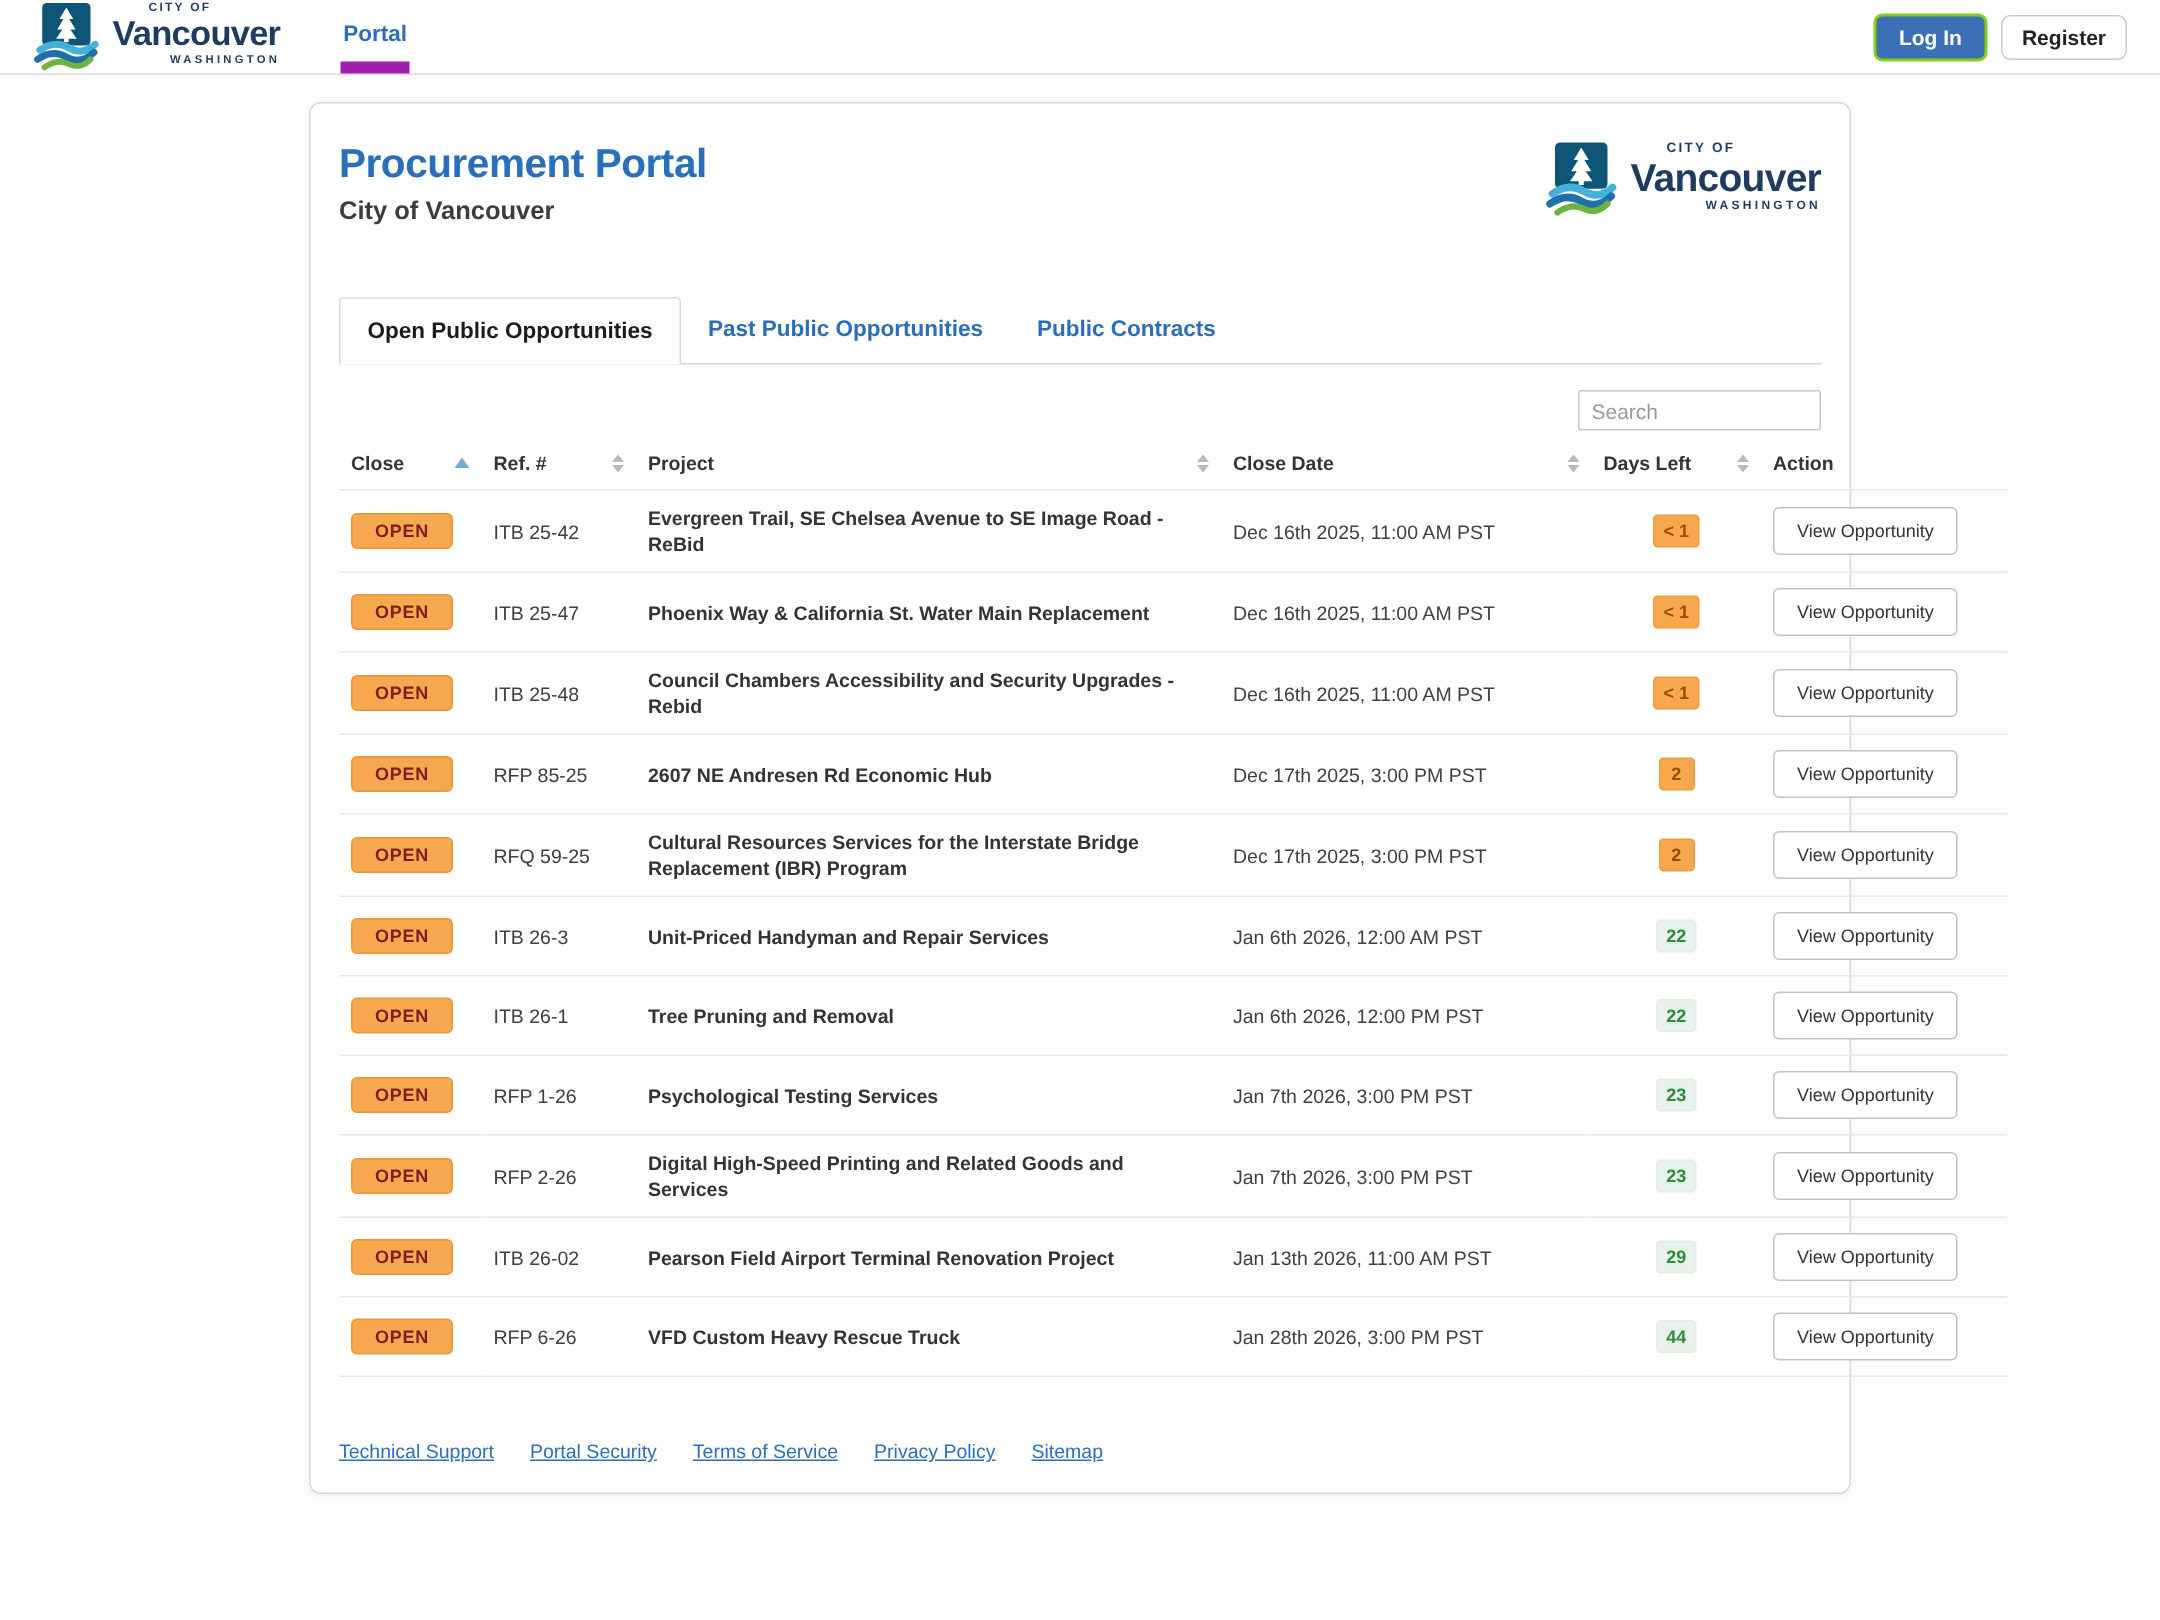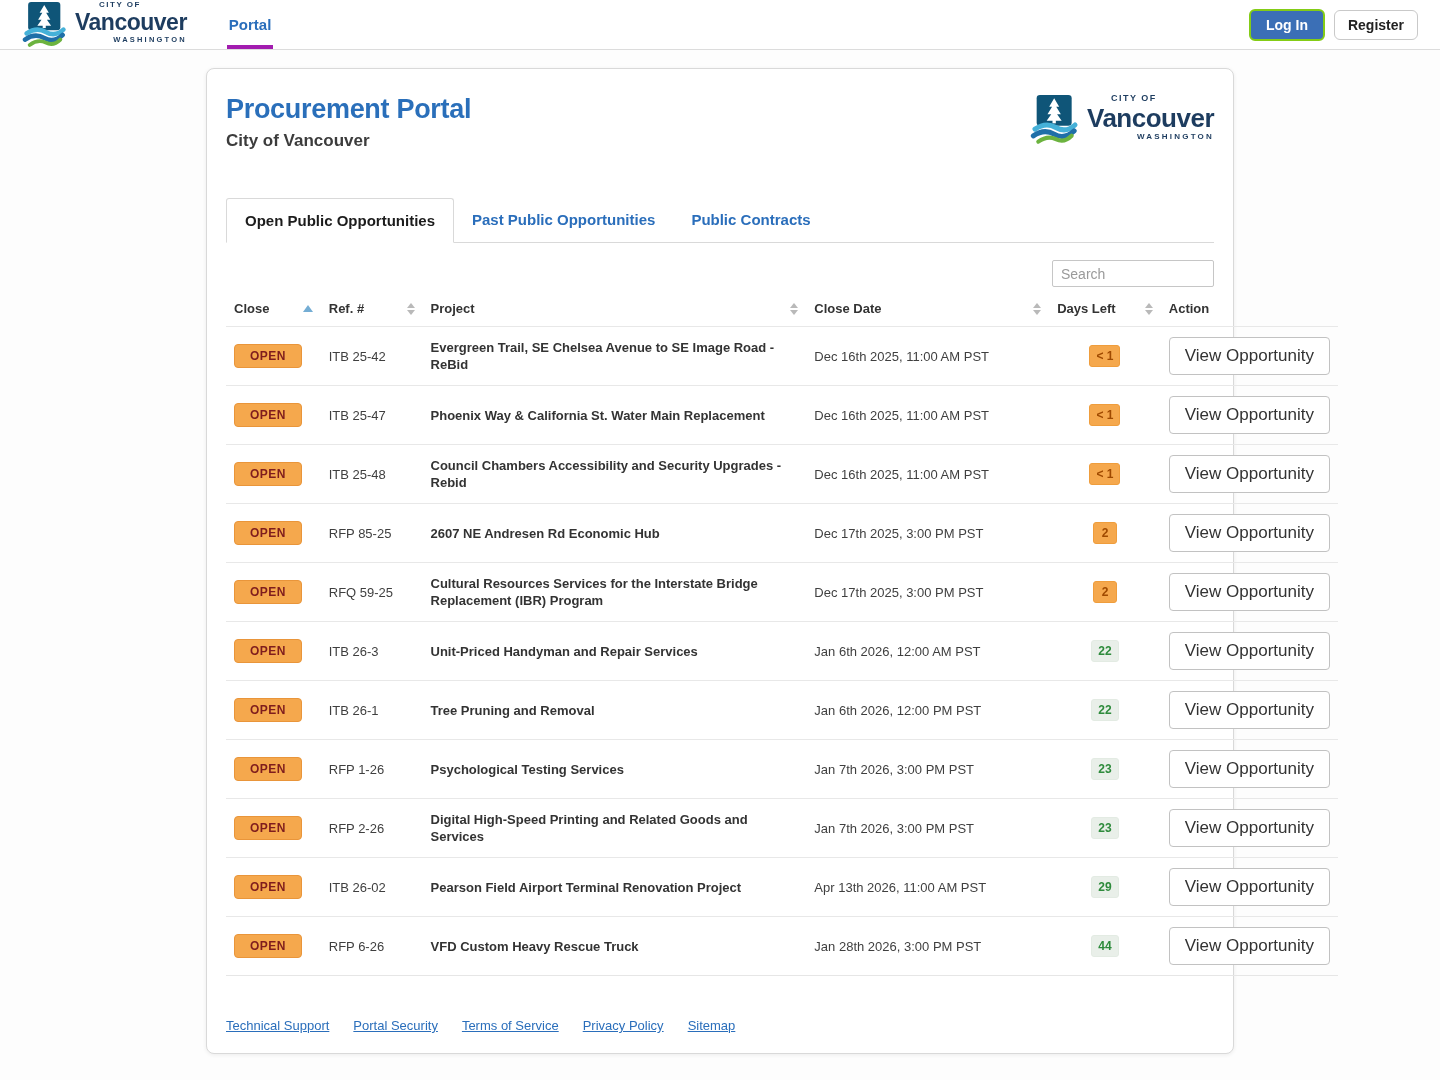--- a/index.html
+++ b/index.html
@@ -22,21 +22,21 @@
   .logo-text { display: flex; flex-direction: column; line-height: 1; color: #1d3c5f; }
   .logo-cityof { font-size: 8px; font-weight: bold; letter-spacing: 1.5px; margin-bottom: 2px; margin-left: 24px; }
   .logo-name { font-size: 23px; font-weight: bold; letter-spacing: -0.5px; }
   .logo-state { font-size: 7.5px; font-weight: bold; letter-spacing: 2.2px; align-self: flex-end; margin-top: 2px; }
   .logo-lg .logo-cityof { font-size: 9px; }
   .logo-lg .logo-name { font-size: 26px; }
   .logo-lg .logo-state { font-size: 8px; }
   .topnav { display: flex; margin-left: 40px; }
   .topnav-link {
     display: flex; align-items: center; font-size: 15px; font-weight: bold;
-    color: #2a6ebb; text-decoration: none; border-bottom: 4px solid #a21caf;
+    color: #2a6ebb; text-decoration: none; border-bottom: 8px solid #a21caf;
     border-top: 4px solid transparent; padding: 0 2px; cursor: pointer;
   }
   .topbar-actions { margin-left: auto; display: flex; align-items: center; gap: 9px; }
   .btn-login {
     background: #3b6fb6; color: #fff; border: 2px solid #84cc16; border-radius: 6px;
     font-size: 14px; font-weight: bold; padding: 6px 15px; cursor: pointer;
     font-family: inherit;
   }
   .btn-register {
     background: #fff; color: #222; border: 1px solid #c9c9c9; border-radius: 6px;
@@ -89,21 +89,21 @@
     padding: 5px 15px; line-height: 1;
   }
   .days-badge {
     display: inline-block; min-width: 24px; border-radius: 3px; font-size: 12px; font-weight: bold;
     padding: 4px 6px; line-height: 1; text-align: center;
   }
   .days-badge.warning { background: #f5a84d; color: #a04a00; border: 1px solid #ef9d3c; }
   .days-badge.success { background: #e9efe9; color: #2e8b3c; border: 1px solid #e3ebe3; }
   .btn-view {
     background: #fff; border: 1px solid #c2c2c2; border-radius: 4px; color: #333;
-    font-size: 17px; padding: 8px 15px; cursor: pointer; white-space: nowrap;
+    font-size: 12px; padding: 8px 15px; cursor: pointer; white-space: nowrap;
     font-family: inherit;
   }
   
   .card-footer { margin-top: 42px; display: flex; gap: 24px; }
   .footer-link { color: #2a6ebb; font-size: 13px; text-decoration: underline; cursor: pointer; }
 </style>
 </head>
 <body>
 
 <header class="topbar">
@@ -366,21 +366,21 @@
       <button class="btn-view">View Opportunity</button>
     </td>
   </tr>
 
   <tr>
     <td>
       <span class="status-badge">OPEN</span>
     </td>
     <td>ITB 26-02</td>
     <td class="cell-project">Pearson Field Airport Terminal Renovation Project</td>
-    <td>Apr 13th 2026, 11:00 AM PST</td>
+    <td>Jan 13th 2026, 11:00 AM PST</td>
     <td class="cell-days">
       <span class="days-badge success">29</span>
     </td>
     <td>
       <button class="btn-view">View Opportunity</button>
     </td>
   </tr>
 
   <tr>
     <td>

